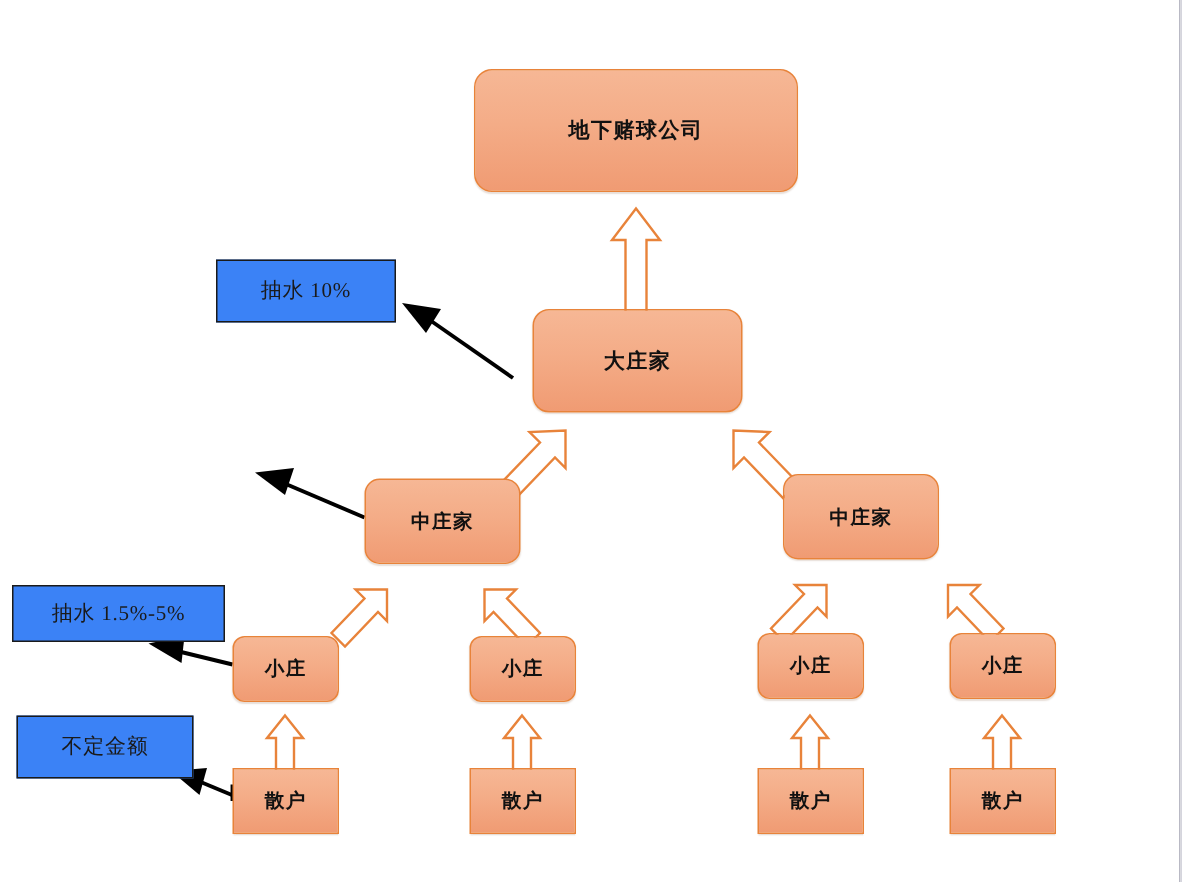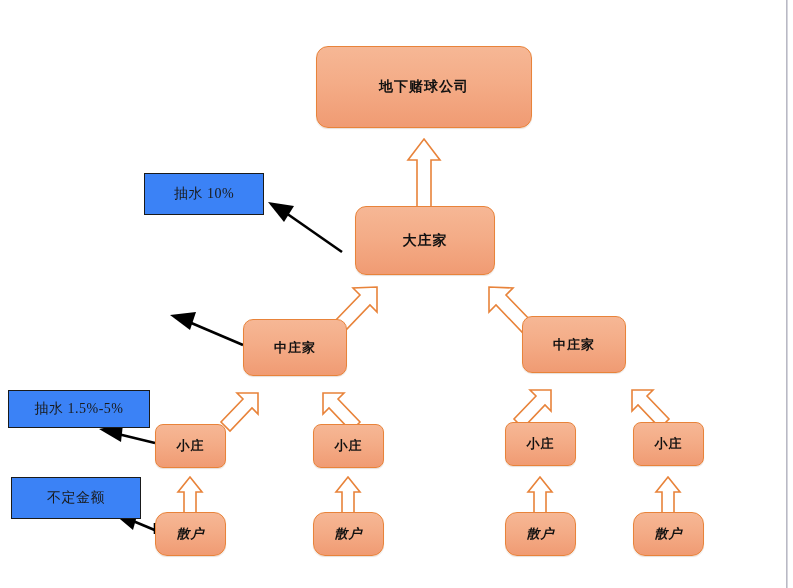--- a/index.html
+++ b/index.html
@@ -49,21 +49,21 @@
     color: #111111;
     font-weight: bold;
     letter-spacing: 1px;
     text-align: center;
     box-shadow: 0 1px 1px rgba(120, 70, 40, 0.18);
   }
   .node.lvl0 { font-size: 14px; border-radius: 12px; }
   .node.lvl1 { font-size: 14px; border-radius: 11px; }
   .node.lvl2 { font-size: 13px; border-radius: 10px; }
   .node.lvl3 { font-size: 13px; border-radius: 8px; text-align: center; }
-  .node.lvl4 { font-size: 13px; border-radius: 12px; font-style: italic; }
+  .node.lvl4 { font-size: 13px; border-radius: 0; }
 
   
   .note {
     position: absolute;
     box-sizing: border-box;
     border: 1px solid #1a1a1a;
     background: #3b82f6;
     display: flex;
     align-items: center;
     justify-content: center;
@@ -186,20 +186,20 @@
 
   <div class="note" style="left:144px; top:173px; width:120px; height:42px;">
     <span>抽水 10%</span>
   </div>
 
 
   <div class="note" style="left:8px; top:378px; width:142px; height:38px;margin-top:12px;">
     <span>抽水 1.5%-5%</span>
   </div>
 
-  <div class="note" style="left:11px; top:477px; width:130px; height:42px;">
+  <div class="note" style="left:11px; top:477px; width:118px; height:42px;">
     <span>不定金额</span>
   </div>
 
   <div class="page-edge"></div>
   <div class="page-edge2"></div>
 
 </div>
 
 </body></html>

